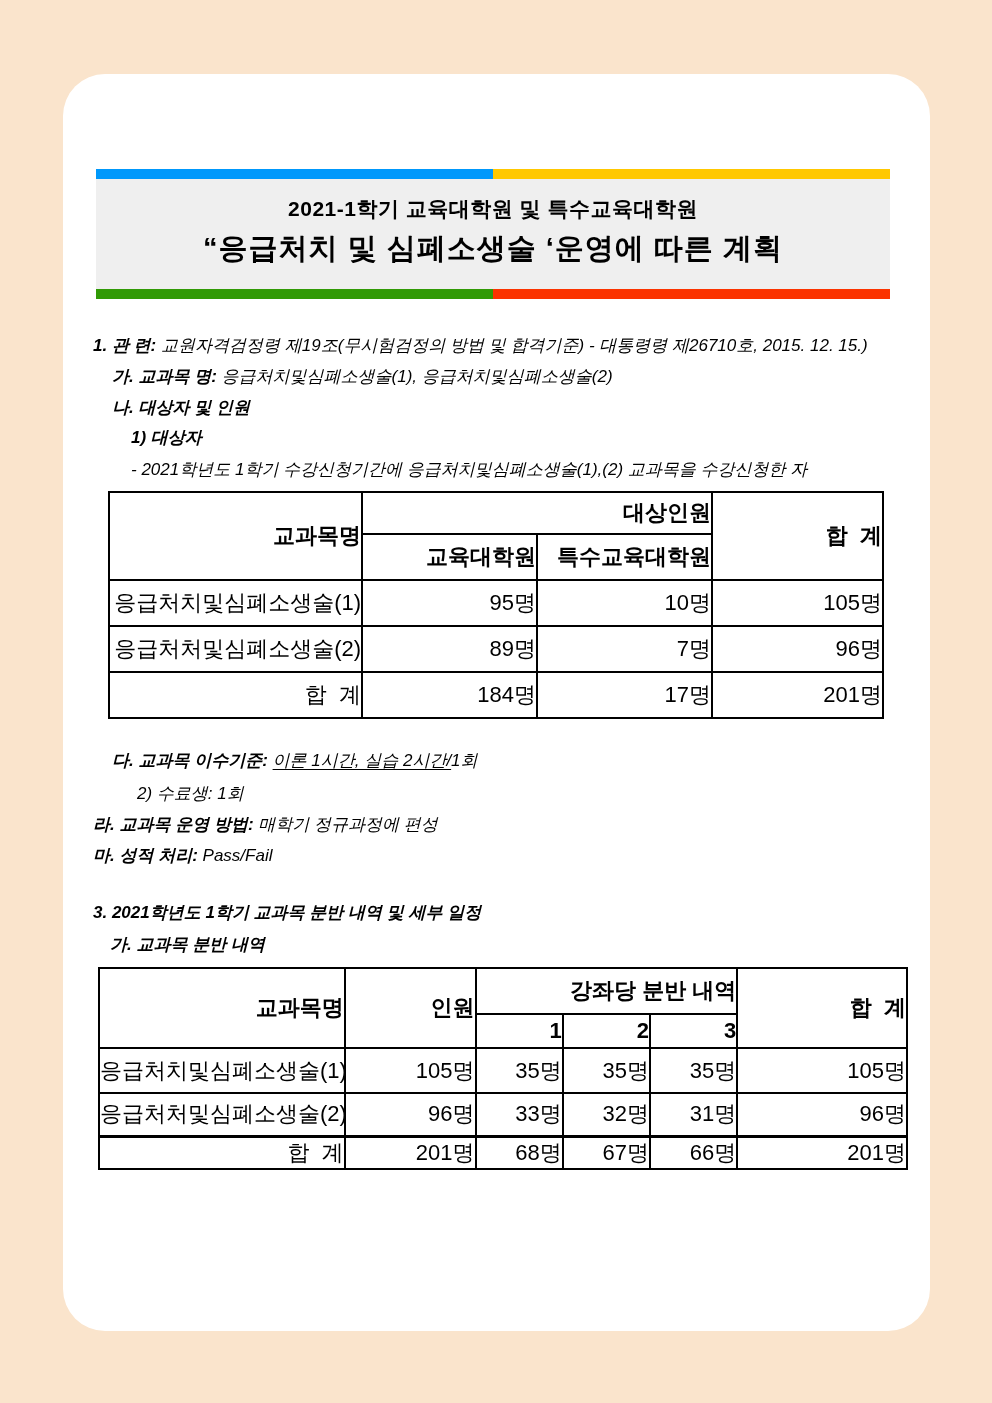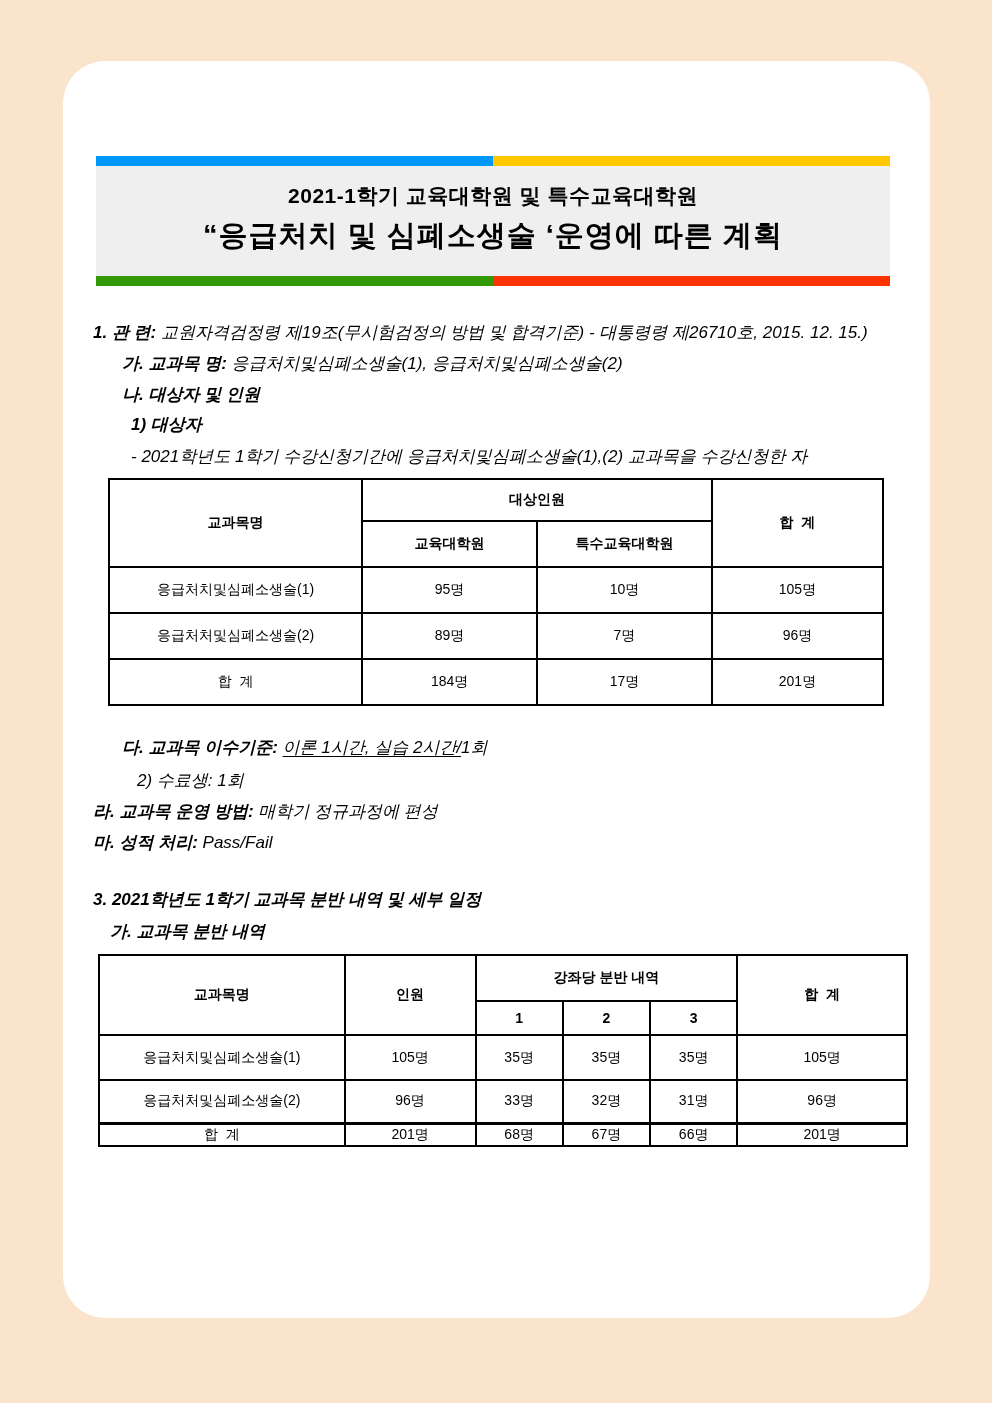--- a/index.html
+++ b/index.html
@@ -5,21 +5,21 @@
   * { margin:0; padding:0; box-sizing:border-box; }
   html,body { width:992px; height:1403px; }
   body {
     background:#FAE4CC;
     font-family:"Liberation Sans","DejaVu Sans",sans-serif;
     color:#000;
     position:relative;
   }
   .card {
     position:absolute;
-    left:63px; top:61px;
+    left:63px; top:74px;
     width:867px; height:1257px;
     background:#FFFFFF;
     border-radius:42px;
   }
   .content { padding-left:30px; }
   
   .banner { margin:95px 0 0 33px; width:794px; }
   .bar { height:10px; display:flex; }
   .bar .seg { width:50%; height:100%; }
   .seg-blue { background:#0098FB; }
@@ -34,29 +34,29 @@
   }
   .title1 { font-size:21px; font-weight:700; letter-spacing:0.5px; }
   .title2 { font-size:29px; font-weight:700; letter-spacing:1px; margin-top:6px; }
   
   .line { font-size:17px; line-height:20px;font-style:italic; }
   .b { font-weight:700; }
   .ul { text-decoration:underline; text-underline-offset:3px; }
   .mt37{margin-top:37px;} .mt32{margin-top:32px;} .mt28{margin-top:28px;}
   .mt13{margin-top:13px;} .mt12{margin-top:12px;} .mt11{margin-top:11px;}
   .mt10{margin-top:10px;} .mt9{margin-top:9px;}
-  .ml17{margin-left:17px;} .ml19{margin-left:29px;} .ml34{margin-left:34px;}
+  .ml17{margin-left:17px;} .ml19{margin-left:19px;} .ml34{margin-left:34px;}
   .ml38{margin-left:38px;} .ml44{margin-left:44px;}
   
   table { border-collapse:collapse; table-layout:fixed; }
   td {
     border:2px solid #000;
-    text-align:center;
+    text-align:right;
     vertical-align:middle;
-    font-size:14px;
+    font-size:22px;
     white-space:pre;
     overflow:hidden;
   }
   td.h { font-weight:700; }
   .t1 { margin:11px 0 0 15px; width:776px; }
   .t2 { margin:12px 0 0 5px; width:810px; }
   tr.r42{height:42px;} tr.r46{height:46px;} tr.r45{height:45px;} tr.r43{height:43px;} tr.r34{height:34px;} tr.r23{height:23px;}
   tr.thicktop td { border-top:3px solid #000; }
 </style>
 </head>

